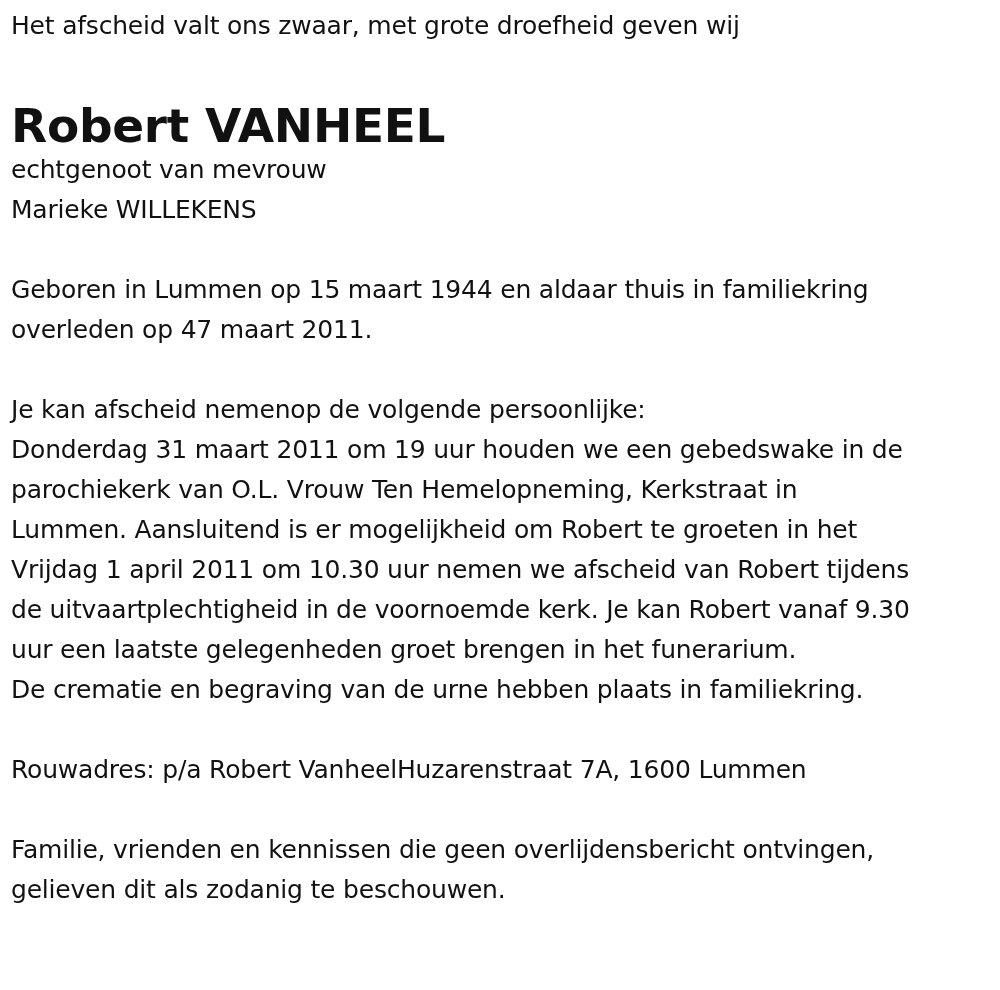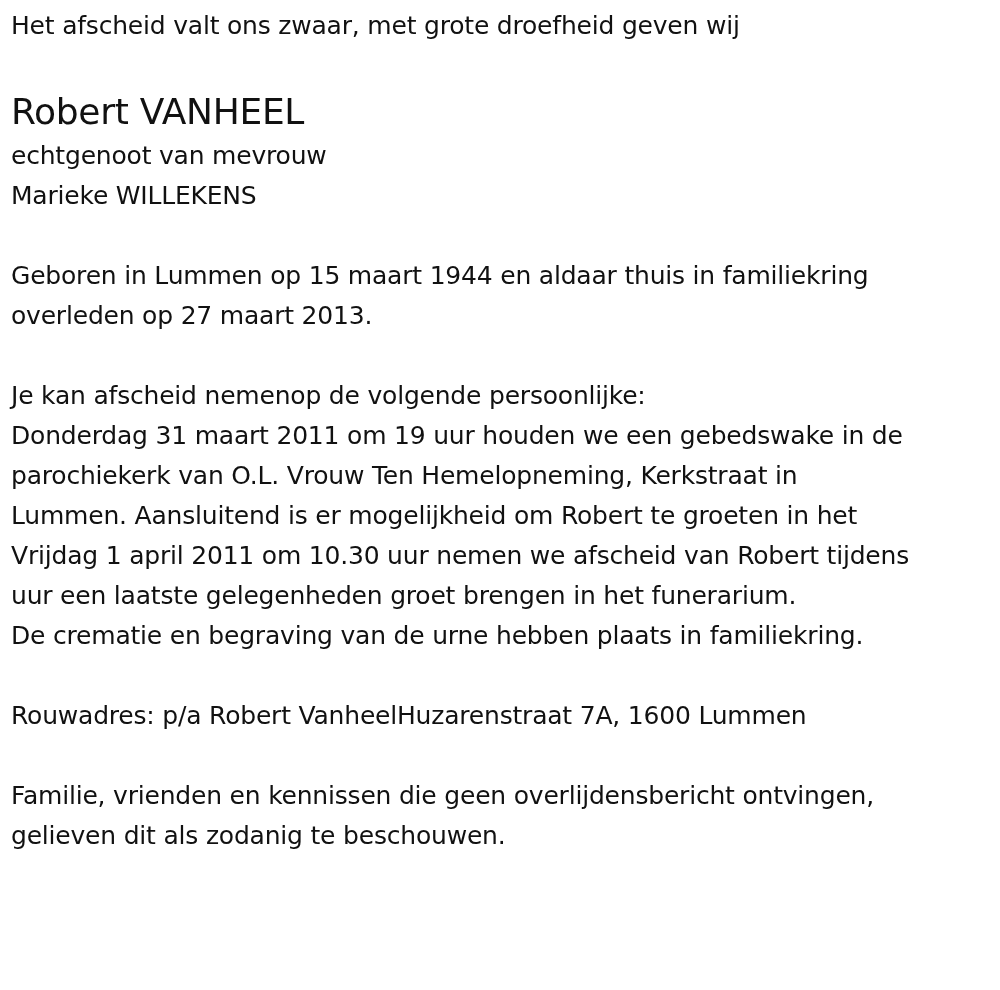--- a/index.html
+++ b/index.html
@@ -11,46 +11,47 @@
     .page { padding: 6px 0 0 11px; }
     .line {
       font-size: 25px;
       line-height: 40px;
       height: 40px;
       white-space: nowrap;
       letter-spacing: -0.2px;
     }
     .gap { height: 40px; }
     .name {
-      font-size: 36px;
-      font-weight: normal;
+      font-size: 47px;
+      font-weight: bold;
       line-height: 48px;
       height: 48px;
-      margin-top: 2px;
+      margin-top: 16px;
       letter-spacing: -0.3px;
     }
   </style>
 </head>
 <body>
 
 <div class="page">
   <div class="line">Het afscheid valt ons zwaar, met grote droefheid geven wij</div>
   <div class="gap"></div>
   <div class="name">Robert VANHEEL</div>
   <div class="line">echtgenoot van mevrouw</div>
   <div class="line">Marieke WILLEKENS</div>
   <div class="gap"></div>
   <div class="line">Geboren in Lummen op 15 maart 1944 en aldaar thuis in familiekring</div>
-  <div class="line">overleden op 27 maart 2013.</div>
+  <div class="line">overleden op 47 maart 2011.</div>
   <div class="gap"></div>
   <div class="line">Je kan afscheid nemenop de volgende persoonlijke:</div>
   <div class="line">Donderdag 31 maart 2011 om 19 uur houden we een gebedswake in de</div>
   <div class="line">parochiekerk van O.L. Vrouw Ten Hemelopneming, Kerkstraat in</div>
   <div class="line">Lummen. Aansluitend is er mogelijkheid om Robert te groeten in het</div>
   <div class="line">Vrijdag 1 april 2011 om 10.30 uur nemen we afscheid van Robert tijdens</div>
+  <div class="line">de uitvaartplechtigheid in de voornoemde kerk. Je kan Robert vanaf 9.30</div>
   <div class="line">uur een laatste gelegenheden groet brengen in het funerarium.</div>
   <div class="line">De crematie en begraving van de urne hebben plaats in familiekring.</div>
   <div class="gap"></div>
   <div class="line">Rouwadres: p/a Robert VanheelHuzarenstraat 7A, 1600 Lummen</div>
   <div class="gap"></div>
   <div class="line">Familie, vrienden en kennissen die geen overlijdensbericht ontvingen,</div>
   <div class="line">gelieven dit als zodanig te beschouwen.</div>
 </div>
 
 </body></html>

